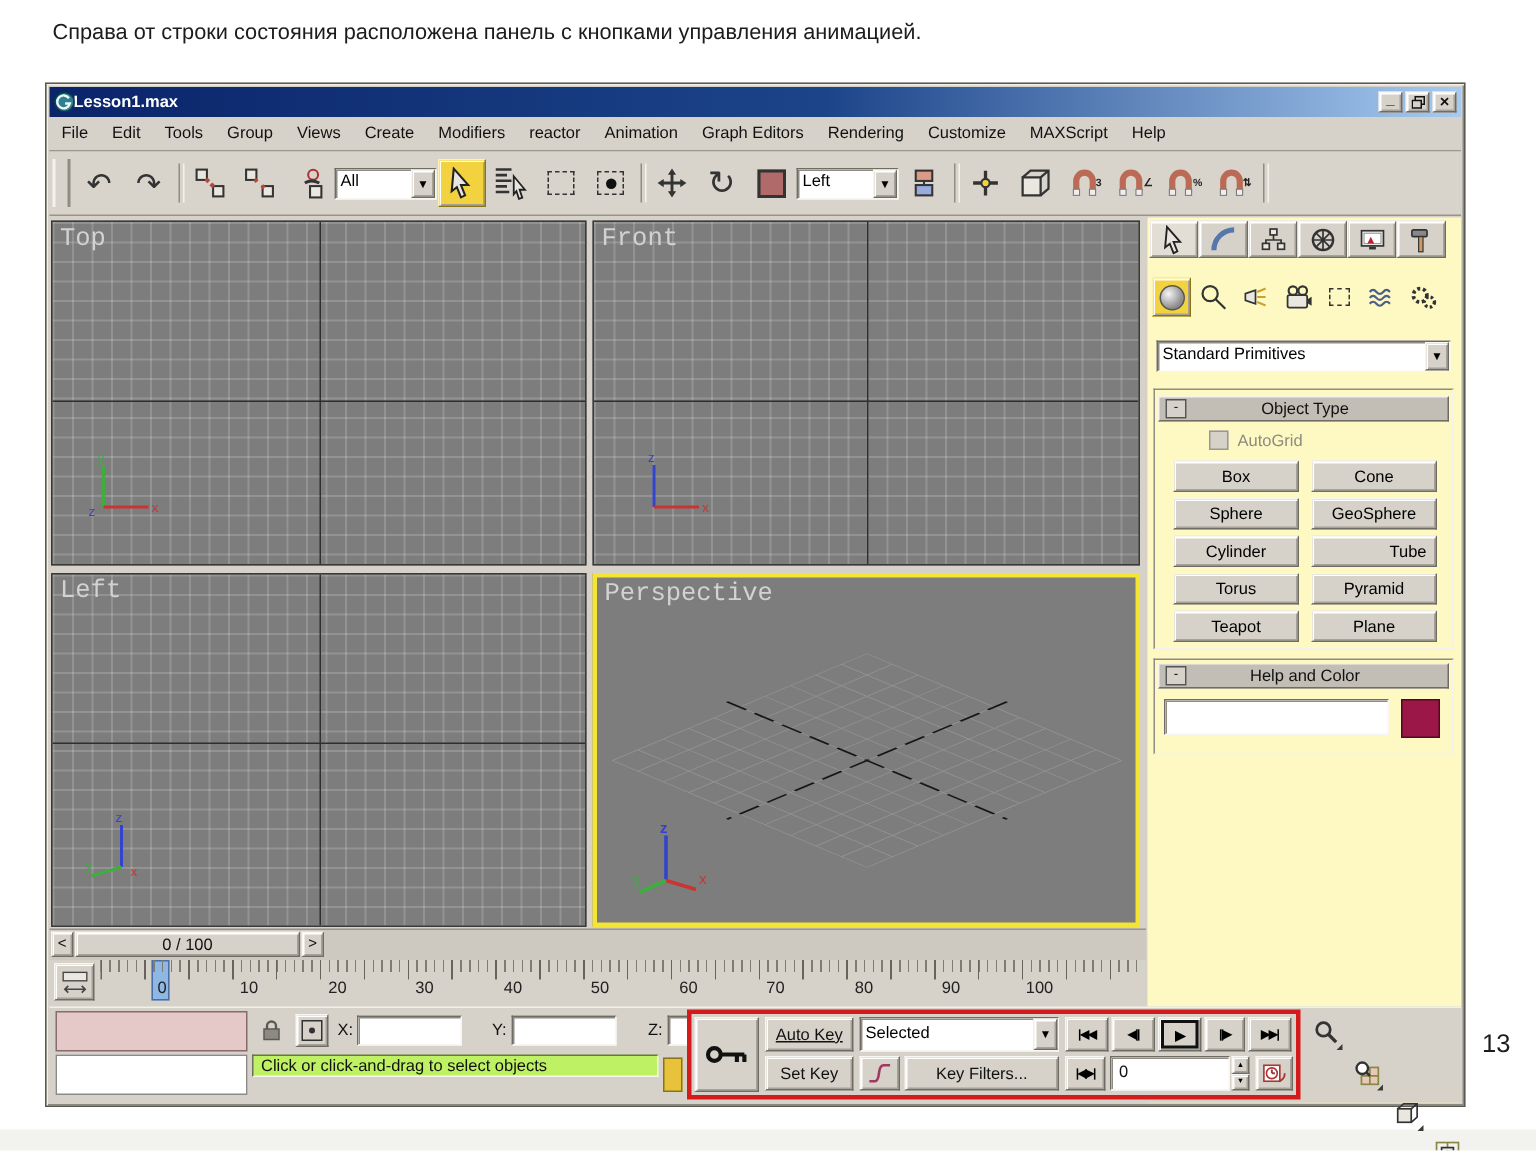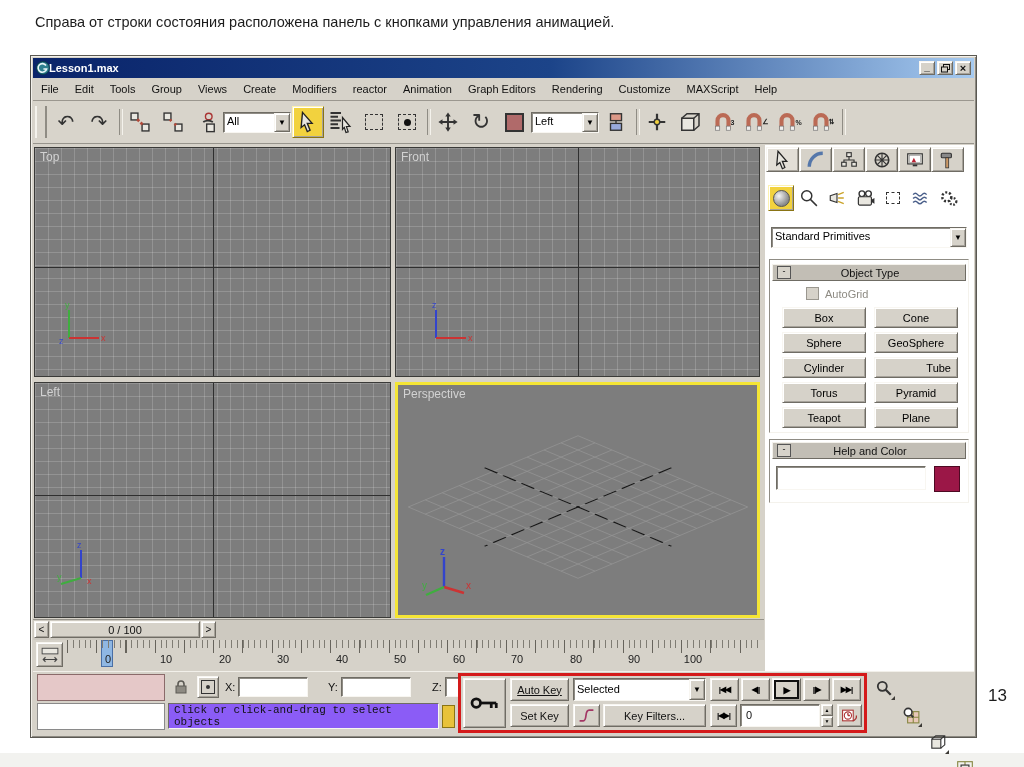--- a/index.html
+++ b/index.html
@@ -36,21 +36,21 @@
   .grip{width:8px;height:32px;border-left:2px solid #f4f2ec;border-right:2px solid #8f8c84;margin-right:2px;}
   .ddrop{height:21px;display:flex;}
   .ddrop .val{flex:1;font-size:11px;padding:2px 3px;}
   .ddbtn{width:16px;font-size:8px;}
   .hl{background:#f2d23e !important;border-color:#fdf2b0 #8a7414 #8a7414 #fdf2b0 !important;}
   
   .vp{background-color:#7d7d7d;
       background-image:linear-gradient(rgba(255,255,255,.17) 1px,transparent 1px),
                        linear-gradient(90deg,rgba(255,255,255,.17) 1px,transparent 1px);
       background-size:13px 13px;border:1px solid #3a3a38;box-sizing:border-box;overflow:hidden;}
-  .vplabel{position:absolute;left:5px;top:2px;font-size:12px;color:#d2d2d2;}
+  .vplabel{position:absolute;left:5px;top:2px;font-size:17px;color:#d2d2d2;font-family:Liberation Mono, monospace;}
   .vline{position:absolute;top:0;bottom:0;width:1px;background:#2f2f2f;}
   .hline{position:absolute;left:0;right:0;height:1px;background:#2f2f2f;}
   
   .tab{width:33px;height:25px;}
   .cat{width:26px;height:26px;}
   .roll{border:1px solid;border-color:#8f8c84 #f4f2ec #f4f2ec #8f8c84;box-sizing:border-box;}
   .rhead{background:#c2beb5;border:1px solid;border-color:#f4f2ec #6f6c64 #6f6c64 #f4f2ec;
       font-size:11px;color:#111;display:flex;align-items:center;box-sizing:border-box;}
   .rhead .minus{width:12px;height:11px;border:1px solid #555;font-size:9px;line-height:9px;text-align:center;
       margin:0 4px;background:#d6d2c9;}
@@ -417,21 +417,21 @@
       <svg class="a" style="left:22px;top:158px;" width="60" height="60">
         <line x1="24" y1="44" x2="24" y2="14" stroke="#3344cc" stroke-width="2.4"></line>
         <line x1="24" y1="44" x2="44" y2="50" stroke="#cc3333" stroke-width="2.4"></line>
         <line x1="24" y1="44" x2="6" y2="52" stroke="#3fae3f" stroke-width="2.4"></line>
         <text x="20" y="12" font-size="10" fill="#3344cc" font-weight="bold">z</text>
         <text x="46" y="46" font-size="10" fill="#cc3333">x</text>
         <text x="2" y="46" font-size="10" fill="#3fae3f">y</text>
       </svg>
     </div>
 
-    <div class="a" style="left:734px;top:89px;width:209px;height:590px;background:#ffffff;">
+    <div class="a" style="left:734px;top:89px;width:209px;height:590px;background:#fef9c3;">
 
       <div class="a" style="left:1px;top:2px;display:flex;">
         <span class="tab b3 cell" style="background:#e2ded6;">
             <svg width="20" height="20">
               <use href="#s-cursor"></use>
             </svg>
           </span>
         <span class="tab b3 cell">
             <svg width="18" height="18">
               <use href="#s-arc"></use>
@@ -574,21 +574,21 @@
             <span style="width:4px;height:4px;border-radius:50%;background:#333;display:block;"></span>
           </span>
       </span>
       <span class="a f11" style="left:192px;top:9px;">X:</span>
       <span class="a sk" style="left:205px;top:5px;width:70px;height:20px;"></span>
       <span class="a f11" style="left:295px;top:9px;">Y:</span>
       <span class="a sk" style="left:308px;top:5px;width:70px;height:20px;"></span>
       <span class="a f11" style="left:399px;top:9px;">Z:</span>
       <span class="a sk" style="left:412px;top:5px;width:14px;height:20px;"></span>
 
-      <span class="a skg cell f11" style="left:135px;top:31px;width:271px;height:26px;justify-content:flex-start;padding-left:5px;background:#8b5cf6;font-family:Liberation Mono, monospace;">Click or click-and-drag to select objects</span>
+      <span class="a skg cell f11" style="left:135px;top:31px;width:271px;height:15px;justify-content:flex-start;padding-left:5px;background:#bef264;">Click or click-and-drag to select objects</span>
       <span class="a" style="left:409px;top:33px;width:13px;height:23px;background:#e8c23a;border:1px solid #8a7414;box-sizing:border-box;"></span>
 
       <span class="a b3 cell" style="left:430px;top:6px;width:43px;height:50px;">
         <svg width="30" height="18">
             <use href="#s-key"></use>
           </svg>
       </span>
       <button class="a b3 f11" style="left:477px;top:6px;width:59px;height:23px;text-decoration:underline;">Auto Key</button>
       <button class="a b3 f11" style="left:477px;top:32px;width:59px;height:23px;">Set Key</button>
       <span class="a ddrop sk" style="left:540px;top:6px;width:133px;height:23px;">

